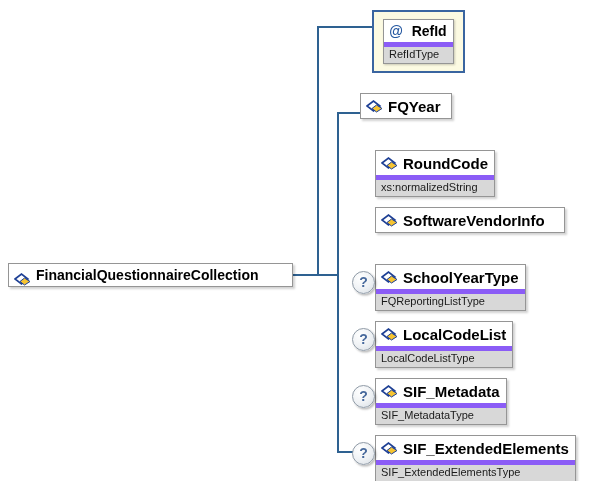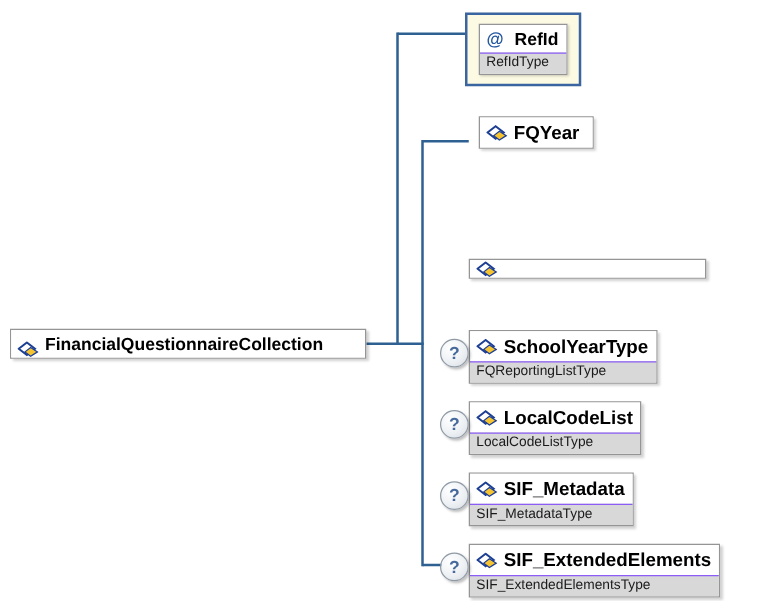--- a/index.html
+++ b/index.html
@@ -14,21 +14,21 @@
     position:absolute;z-index:2;background:#fff;border:1px solid #959595;
     box-shadow:2px 2px 2px rgba(0,0,0,0.18);width:-moz-fit-content;width:fit-content;
     white-space:nowrap;
   }
   .ebox-title{
     display:flex;align-items:center;gap:5px;background:#fff;color:#000;
     font-weight:bold;font-size:15px;line-height:23px;padding:1px 6px 0 5px;
   }
   .ebox-title .eicon{display:inline-flex;flex:0 0 auto;}
   .ebox-type{
-    background:#d8d8d8;border-top:1px solid #8b5cf6;color:#1a1a1a;
+    background:#d8d8d8;border-top:5px solid #8b5cf6;color:#1a1a1a;
     font-size:11px;line-height:15px;padding:0 5px 1px 5px;
   }
   
   .root-box .ebox-title{font-size:14px;line-height:21px;align-items:flex-end;}
   
   .attr-container{
     position:absolute;z-index:2;background:#fcfae2;border:2px solid #3a65a0;
     padding:7px 9px;width:-moz-fit-content;width:fit-content;
   }
   .attr-container .ebox{position:static;box-shadow:1px 1px 2px rgba(0,0,0,0.2);}
@@ -69,41 +69,54 @@
   <div class="attr-container" style="left:372px;top:10px;min-width:68px">
     <div class="ebox">
       <div class="ebox-title" style="font-size:14px;line-height:21px;">
         <span class="at-sign">@</span>
         <span>RefId</span>
       </div>
       <div class="ebox-type">RefIdType</div>
     </div>
   </div>
 
-  <div class="ebox" style="left:383px;top:93px;min-width:90px">
+  <div class="ebox" style="left:360px;top:93px;min-width:90px">
     <div class="ebox-title">
       <span class="eicon">
         <svg width="17" height="13" viewBox="0 0 17 13">
           <polygon points="1,6 7.5,1 14,6 7.5,11" fill="#ffffff" stroke="#1d3f94" stroke-width="1.6"></polygon>
           <polygon points="6,8.5 10.5,5 16,8.5 10.5,12" fill="#f6c431" stroke="#1d3f94" stroke-width="1"></polygon>
         </svg>
       </span>
       <span>FQYear</span>
     </div>
   </div>
 
+  <div class="ebox" style="left:375px;top:150px;min-width:108px">
+    <div class="ebox-title">
+      <span class="eicon">
+        <svg width="17" height="13" viewBox="0 0 17 13">
+          <polygon points="1,6 7.5,1 14,6 7.5,11" fill="#ffffff" stroke="#1d3f94" stroke-width="1.6"></polygon>
+          <polygon points="6,8.5 10.5,5 16,8.5 10.5,12" fill="#f6c431" stroke="#1d3f94" stroke-width="1"></polygon>
+        </svg>
+      </span>
+      <span>RoundCode</span>
+    </div>
+    <div class="ebox-type">xs:normalizedString</div>
+  </div>
 
   <div class="ebox" style="left:375px;top:207px;min-width:188px">
     <div class="ebox-title">
       <span class="eicon">
         <svg width="17" height="13" viewBox="0 0 17 13">
           <polygon points="1,6 7.5,1 14,6 7.5,11" fill="#ffffff" stroke="#1d3f94" stroke-width="1.6"></polygon>
           <polygon points="6,8.5 10.5,5 16,8.5 10.5,12" fill="#f6c431" stroke="#1d3f94" stroke-width="1"></polygon>
         </svg>
       </span>
+      <span>SoftwareVendorInfo</span>
     </div>
   </div>
 
   <div class="ebox" style="left:375px;top:264px;min-width:143px">
     <div class="ebox-title">
       <span class="eicon">
         <svg width="17" height="13" viewBox="0 0 17 13">
           <polygon points="1,6 7.5,1 14,6 7.5,11" fill="#ffffff" stroke="#1d3f94" stroke-width="1.6"></polygon>
           <polygon points="6,8.5 10.5,5 16,8.5 10.5,12" fill="#f6c431" stroke="#1d3f94" stroke-width="1"></polygon>
         </svg>

